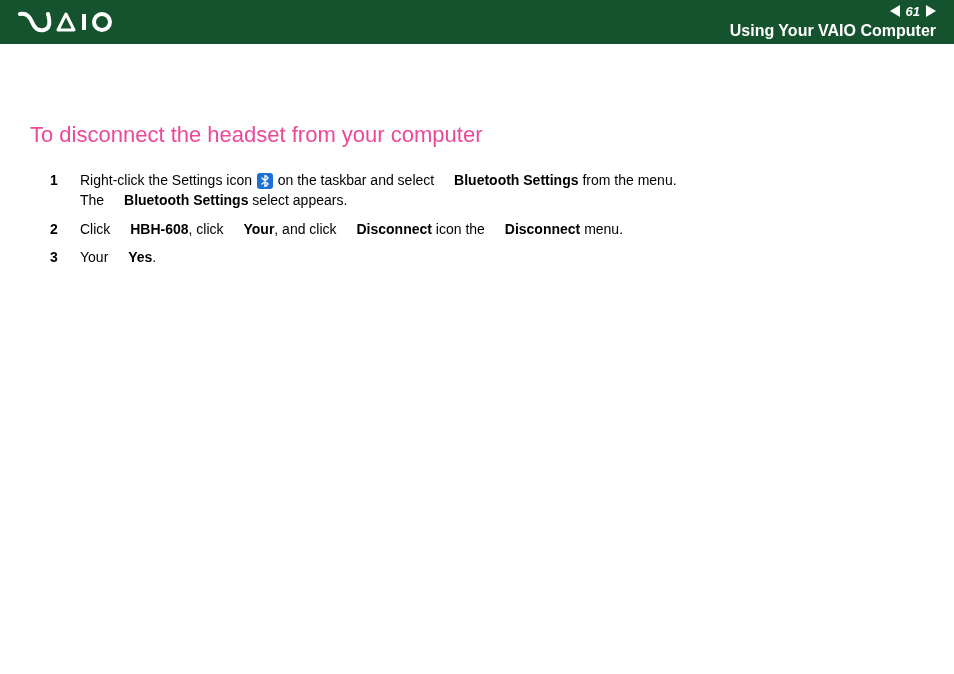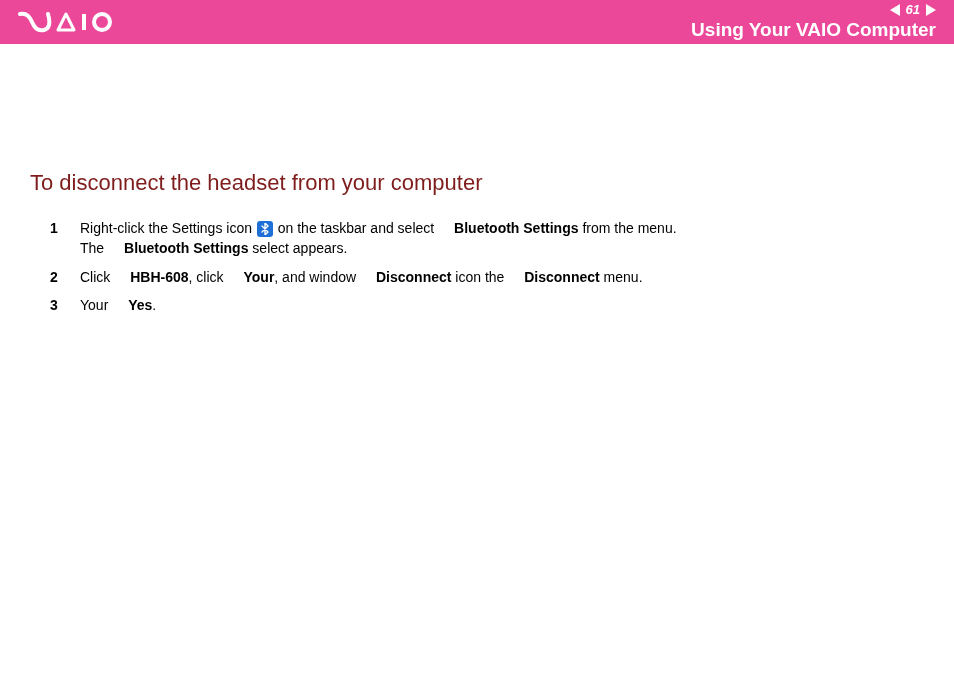--- a/index.html
+++ b/index.html
@@ -4,21 +4,21 @@
   <style>
     * { margin: 0; padding: 0; box-sizing: border-box; }
     body {
       width: 954px;
       height: 674px;
       font-family: Arial, Helvetica, sans-serif;
       background: #fff;
       overflow: hidden;
     }
     .header-bar {
-      background: #ec4899;
+      background: #14532d;
       color: #fff;
       height: 44px;
       display: flex;
       align-items: center;
       justify-content: space-between;
       padding: 0 18px 0 18px;
     }
     .vaio-logo {
       display: flex;
       align-items: center;
@@ -48,32 +48,31 @@
       border-bottom: 6px solid transparent;
       border-right: 10px solid #fff;
     }
     .pager-arrow.right {
       border-top: 6px solid transparent;
       border-bottom: 6px solid transparent;
       border-left: 10px solid #fff;
     }
     .section-title {
       font-weight: bold;
-      font-size: 19px;
+      font-size: 16px;
       text-align: center;
     }
     .content {
       padding: 78px 30px 0 30px;
     }
     .heading {
-      color: #7f1d1d;
+      color: #ec4899;
       font-size: 22px;
       font-weight: 400;
       margin-bottom: 22px;
-      margin-top: 48px;
     }
     ol.steps {
       list-style: none;
       padding-left: 20px;
     }
     ol.steps li {
       display: flex;
       align-items: flex-start;
       gap: 18px;
       font-size: 14px;
@@ -134,21 +133,21 @@
               <path d="M2 3 L8 9 L5 12 L5 0 L8 3 L2 9" stroke="#fff" stroke-width="1.4" fill="none" stroke-linejoin="round" stroke-linecap="round"></path>
             </svg>
           </span><span> on the taskbar and select </span><b>Bluetooth Settings</b><span> from the menu.</span><br>
         <span>The </span><b>Bluetooth Settings</b><span> select appears.</span>
       </span>
     </li>
 
     <li>
       <span class="step-num">2</span>
       <span class="step-body">
-        <span>Click </span><b>HBH-608</b><span>, click </span><b>Your</b><span>, and window </span><b>Disconnect</b><span> icon the </span><b>Disconnect</b><span> menu.</span>
+        <span>Click </span><b>HBH-608</b><span>, click </span><b>Your</b><span>, and click </span><b>Disconnect</b><span> icon the </span><b>Disconnect</b><span> menu.</span>
       </span>
     </li>
 
     <li>
       <span class="step-num">3</span>
       <span class="step-body">
         <span>Your </span><b>Yes</b><span>.</span>
       </span>
     </li>
 

